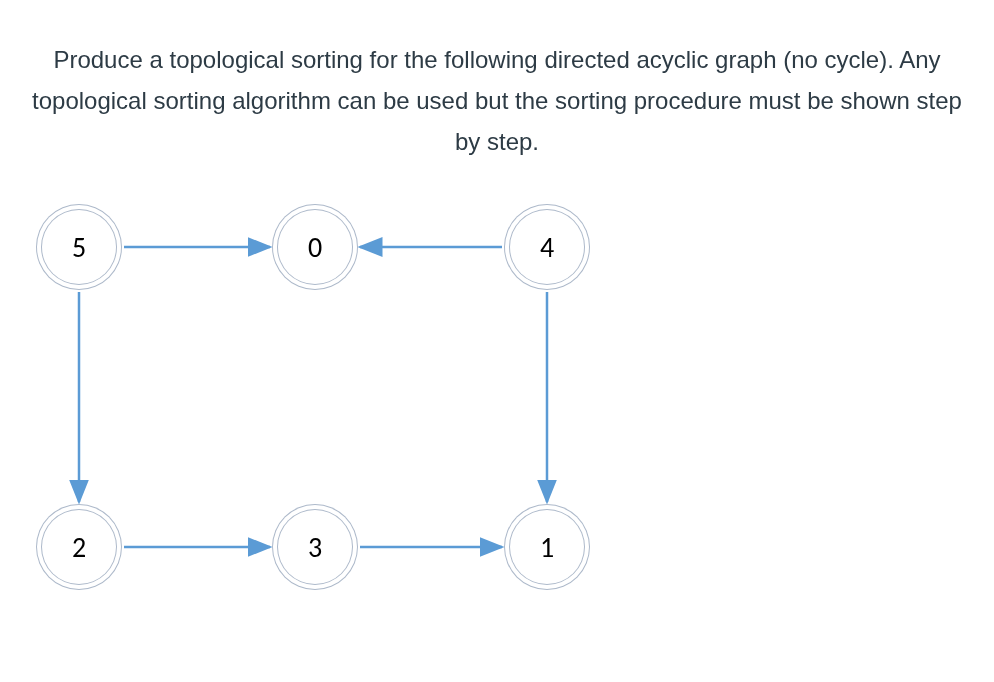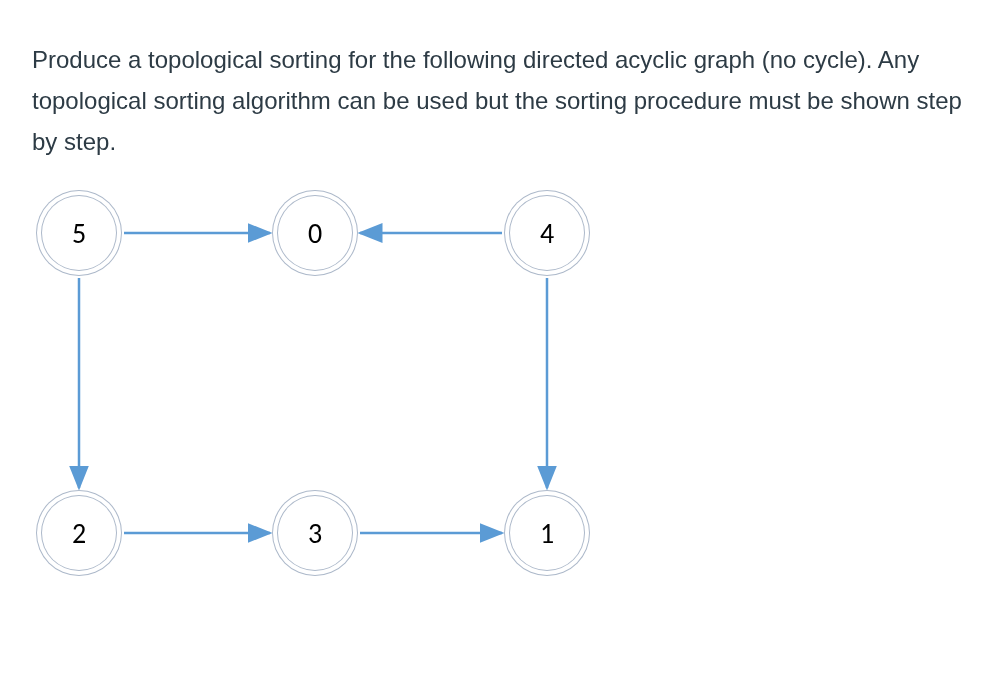--- a/index.html
+++ b/index.html
@@ -12,22 +12,23 @@
       background: #ffffff;
       width: 994px;
       height: 682px;
       padding: 40px 32px;
       color: #2d3b45;
     }
     .question-text {
       font-size: 24px;
       line-height: 1.7;
       color: #2d3b45;
-      margin-bottom: 24px;
+      margin-bottom: 38px;
       font-weight: 400;
+      text-align: center;
     }
     .graph-container {
       position: relative;
       width: 620px;
       height: 420px;
     }
     .node {
       position: absolute;
       width: 74px;
       height: 74px;

